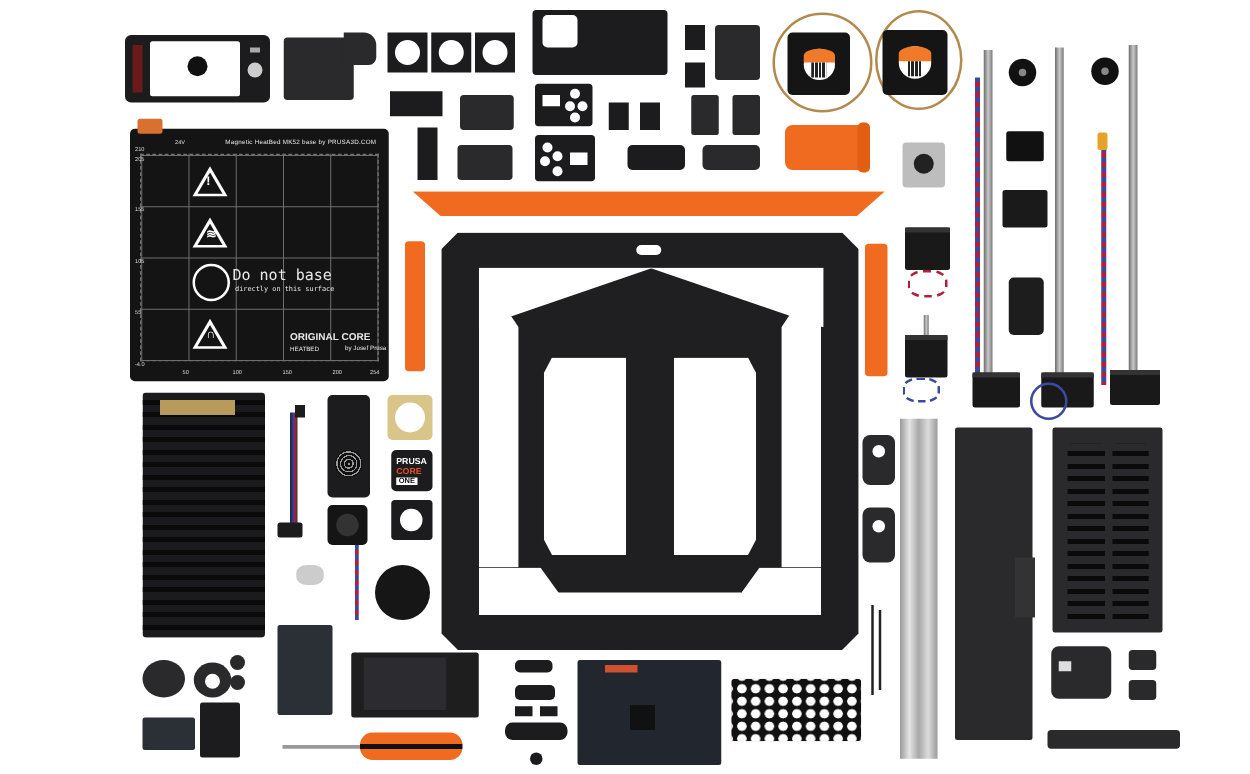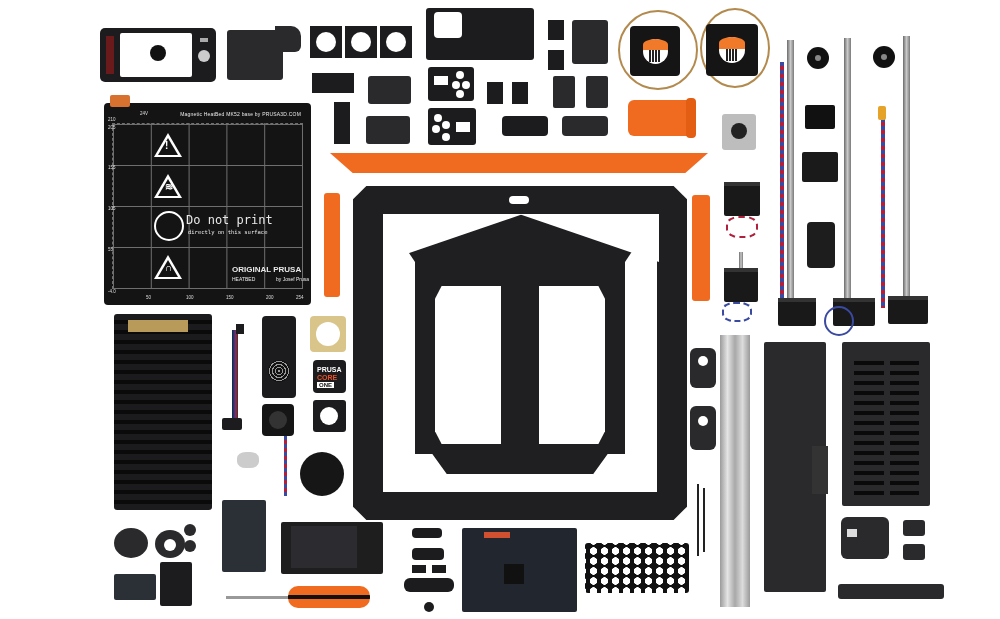--- a/index.html
+++ b/index.html
@@ -162,26 +162,26 @@
   <div class="axis" style="left:162px;top:192px;">200</div>
   <div class="axis" style="left:192px;top:192px;">254</div>
 
   <div class="tri" style="left:50px;top:30px;">
       <span>!</span>
     </div>
   <div class="tri" style="left:50px;top:71px;">
       <span>≋</span>
     </div>
   <div class="dnp-circle" style="left:50px;top:108px;"></div>
-  <div class="dnp-title" style="left:82px;top:110px;">Do not print</div>
+  <div class="dnp-title" style="left:82px;top:110px;">Do not base</div>
   <div class="dnp-sub" style="left:84px;top:126px;">directly on this surface</div>
   <div class="tri" style="left:50px;top:152px;">
       <span>∩</span>
     </div>
-  <div class="brand" style="left:128px;top:162px;"><span>ORIGINAL PRUSA</span> <span style="font-size:5px;font-weight:normal;">HEATBED</span></div>
+  <div class="brand" style="left:128px;top:162px;"><span>ORIGINAL CORE</span> <span style="font-size:5px;font-weight:normal;">HEATBED</span></div>
   <div class="brand2" style="left:172px;top:173px;">by Josef Prusa</div>
 </div>
 
 <div class="p org" style="left:330px;top:153px;width:378px;height:20px;clip-path:polygon(0 0,100% 0,94% 100%,6% 100%);"></div>
 
 <div class="p org" style="left:324px;top:193px;width:16px;height:104px;border-radius:3px;"></div>
 <div class="p org" style="left:692px;top:195px;width:18px;height:106px;border-radius:3px;"></div>
 
 <div class="p frame" style="left:353px;top:186px;width:334px;height:334px;clip-path:polygon(4% 0,96% 0,100% 4%,100% 96%,96% 100%,4% 100%,0 96%,0 4%);">
   <div class="hole" style="left:156px;top:10px;width:20px;height:8px;border-radius:4px;"></div>

